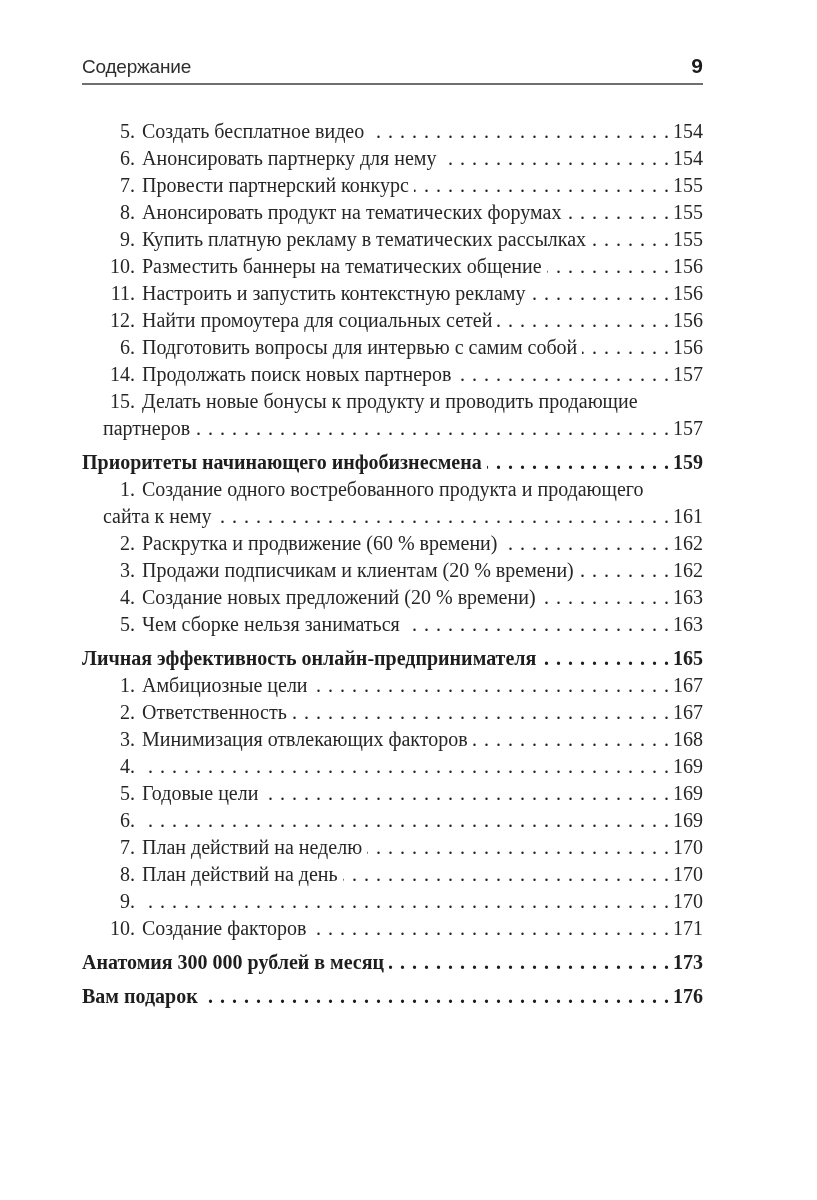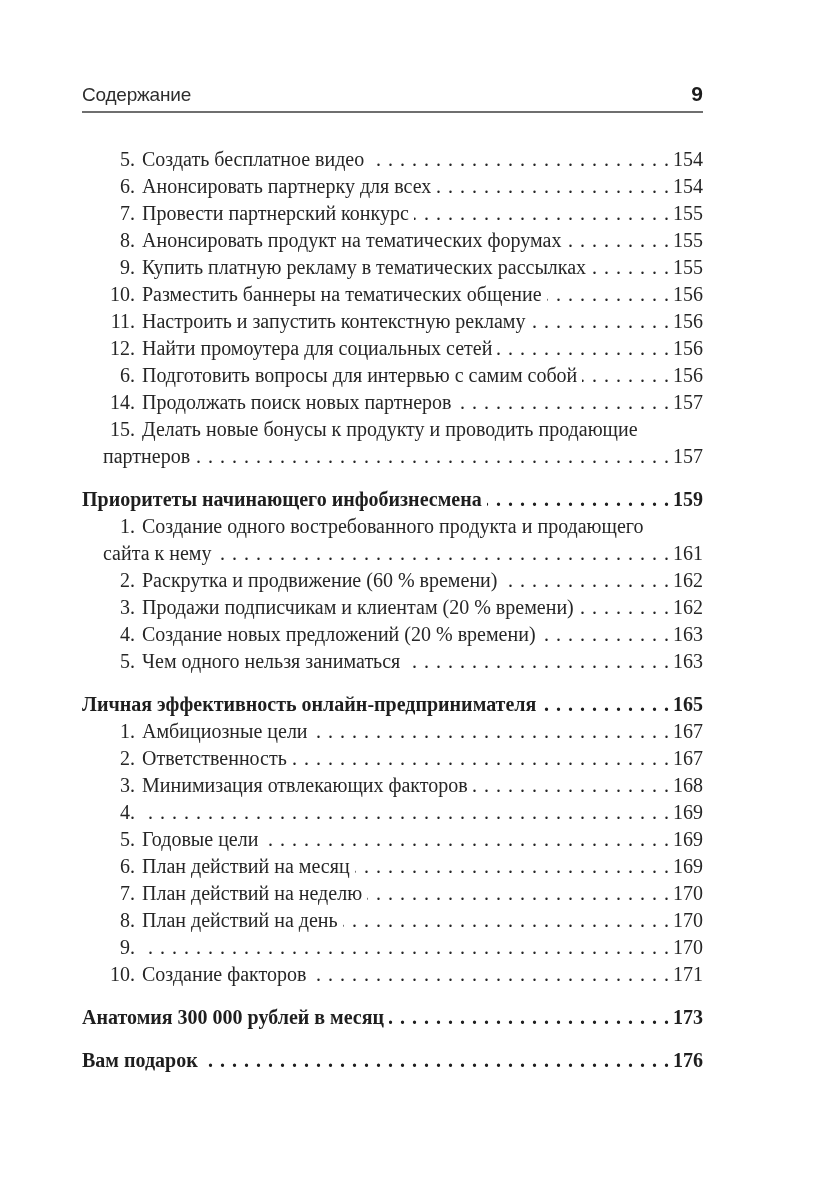--- a/index.html
+++ b/index.html
@@ -6,21 +6,21 @@
     margin: 0;
     padding: 0;
     background: #ffffff;
   }
   .page {
     position: relative;
     width: 817px;
     height: 1200px;
     background: #ffffff;
     box-sizing: border-box;
-    padding: 82px 114px 0 82px;
+    padding: 54px 114px 0 82px;
     color: #262626;
     font-family: "Liberation Serif", "DejaVu Serif", serif;
     font-size: 20px;
     overflow: hidden;
   }
   
   .running-head {
     display: flex;
     justify-content: space-between;
     align-items: flex-end;
@@ -36,21 +36,21 @@
   .running-head .folio {
     font-size: 21px;
     font-weight: bold;
     color: #1c1c1c;
   }
   
   .toc {
     margin-top: 33px;
   }
   .toc-group + .toc-group {
-    margin-top: 16px;
+    margin-top: 7px;
   }
   .row {
     display: flex;
     align-items: baseline;
     line-height: 27px;
     padding-left: 21px;
   }
   .row.head {
     padding-left: 0;
     font-weight: bold;
@@ -93,21 +93,21 @@
   <div class="toc" id="toc">
       <div class="toc-group">
         <div class="row entry">
           <span class="num">5.</span>
           <span class="t">Создать бесплатное видео</span>
           <span class="fill">. . . . . . . . . . . . . . . . . . . . . . . . . . . . . . . . . . . . . . . . . . . . . . . . . . . . . . . . . . . . . . . . . . . . . . . . . . . . . . . . . . . . . . . . . . </span>
           <span class="pg">154</span>
         </div>
         <div class="row entry">
           <span class="num">6.</span>
-          <span class="t">Анонсировать партнерку для всех</span>
+          <span class="t">Анонсировать партнерку для нему</span>
           <span class="fill">. . . . . . . . . . . . . . . . . . . . . . . . . . . . . . . . . . . . . . . . . . . . . . . . . . . . . . . . . . . . . . . . . . . . . . . . . . . . . . . . . . . . . . . . . . </span>
           <span class="pg">154</span>
         </div>
         <div class="row entry">
           <span class="num">7.</span>
           <span class="t">Провести партнерский конкурс</span>
           <span class="fill">. . . . . . . . . . . . . . . . . . . . . . . . . . . . . . . . . . . . . . . . . . . . . . . . . . . . . . . . . . . . . . . . . . . . . . . . . . . . . . . . . . . . . . . . . . </span>
           <span class="pg">155</span>
         </div>
         <div class="row entry">
@@ -190,21 +190,21 @@
           <span class="pg">162</span>
         </div>
         <div class="row entry">
           <span class="num">4.</span>
           <span class="t">Создание новых предложений (20 % времени)</span>
           <span class="fill">. . . . . . . . . . . . . . . . . . . . . . . . . . . . . . . . . . . . . . . . . . . . . . . . . . . . . . . . . . . . . . . . . . . . . . . . . . . . . . . . . . . . . . . . . . </span>
           <span class="pg">163</span>
         </div>
         <div class="row entry">
           <span class="num">5.</span>
-          <span class="t">Чем одного нельзя заниматься</span>
+          <span class="t">Чем сборке нельзя заниматься</span>
           <span class="fill">. . . . . . . . . . . . . . . . . . . . . . . . . . . . . . . . . . . . . . . . . . . . . . . . . . . . . . . . . . . . . . . . . . . . . . . . . . . . . . . . . . . . . . . . . . </span>
           <span class="pg">163</span>
         </div>
       </div>
       <div class="toc-group">
         <div class="row head">
           <span class="t">Личная эффективность онлайн-предпринимателя</span>
           <span class="fill">. . . . . . . . . . . . . . . . . . . . . . . . . . . . . . . . . . . . . . . . . . . . . . . . . . . . . . . . . . . . . . . . . . . . . . . . . . . . . . . . . . . . . . . . . . </span>
           <span class="pg">165</span>
         </div>
@@ -232,21 +232,20 @@
           <span class="pg">169</span>
         </div>
         <div class="row entry">
           <span class="num">5.</span>
           <span class="t">Годовые цели</span>
           <span class="fill">. . . . . . . . . . . . . . . . . . . . . . . . . . . . . . . . . . . . . . . . . . . . . . . . . . . . . . . . . . . . . . . . . . . . . . . . . . . . . . . . . . . . . . . . . . </span>
           <span class="pg">169</span>
         </div>
         <div class="row entry">
           <span class="num">6.</span>
-          <span class="t">План действий на месяц</span>
           <span class="fill">. . . . . . . . . . . . . . . . . . . . . . . . . . . . . . . . . . . . . . . . . . . . . . . . . . . . . . . . . . . . . . . . . . . . . . . . . . . . . . . . . . . . . . . . . . </span>
           <span class="pg">169</span>
         </div>
         <div class="row entry">
           <span class="num">7.</span>
           <span class="t">План действий на неделю</span>
           <span class="fill">. . . . . . . . . . . . . . . . . . . . . . . . . . . . . . . . . . . . . . . . . . . . . . . . . . . . . . . . . . . . . . . . . . . . . . . . . . . . . . . . . . . . . . . . . . </span>
           <span class="pg">170</span>
         </div>
         <div class="row entry">

